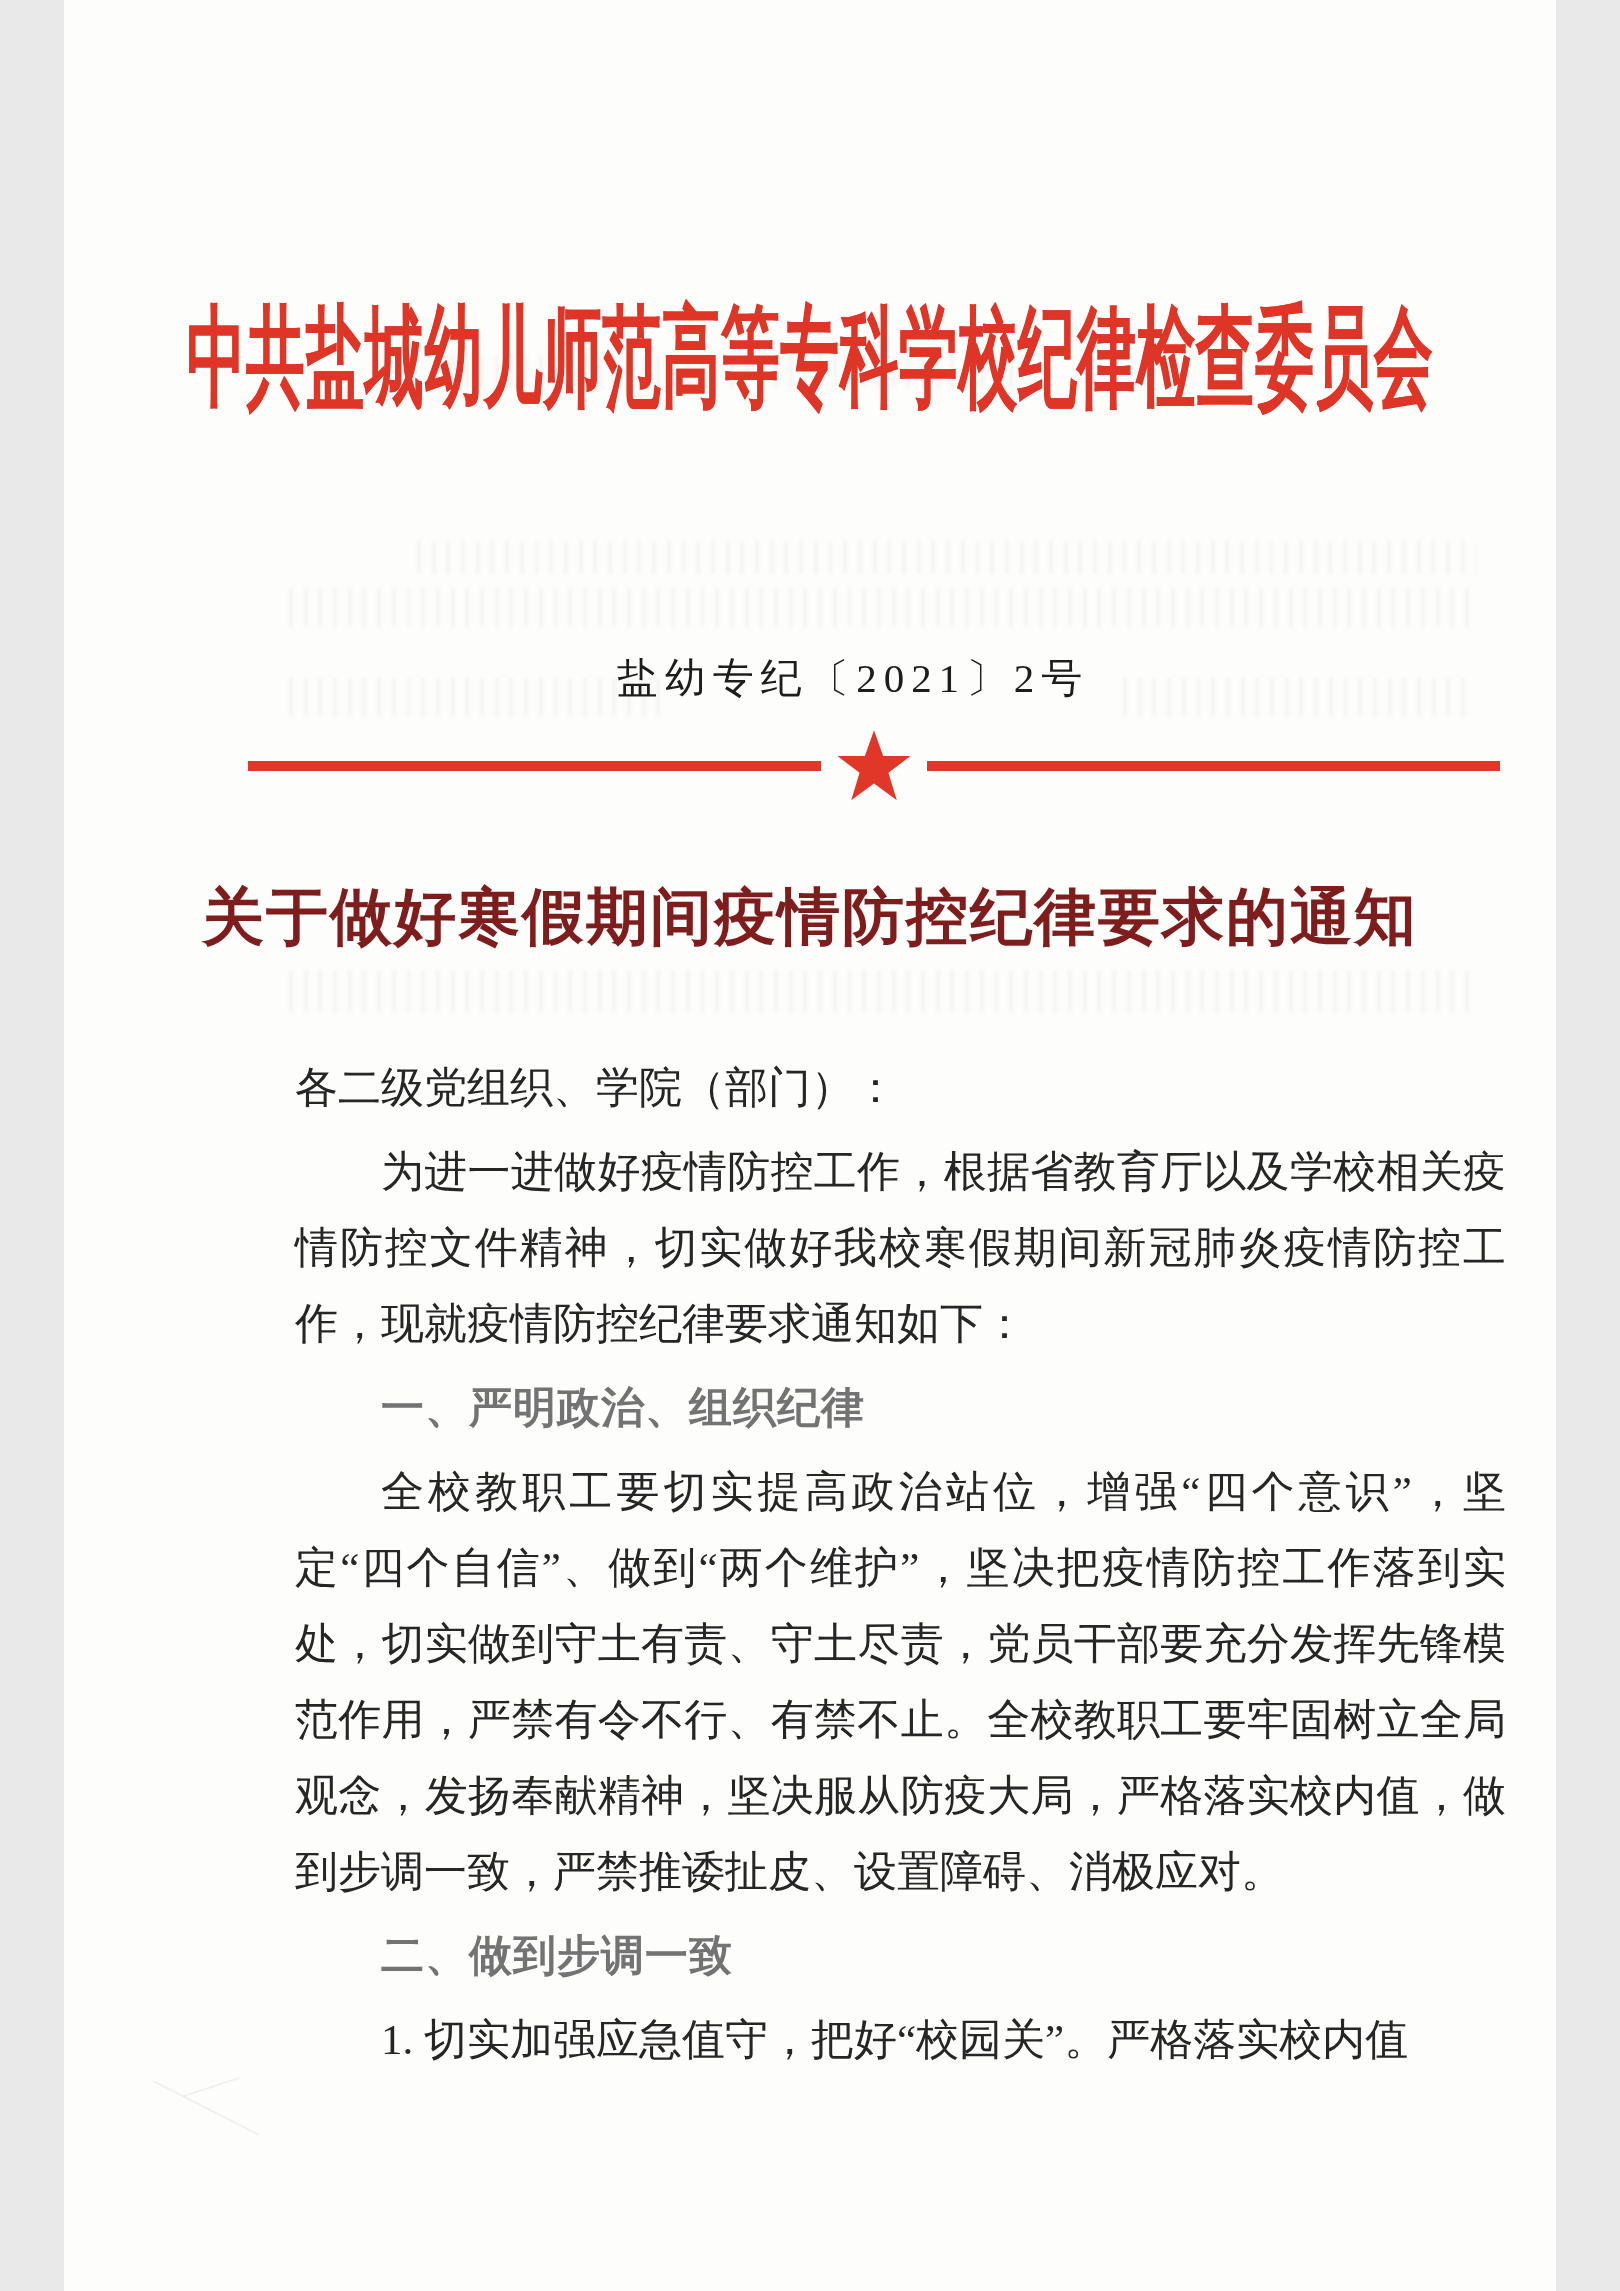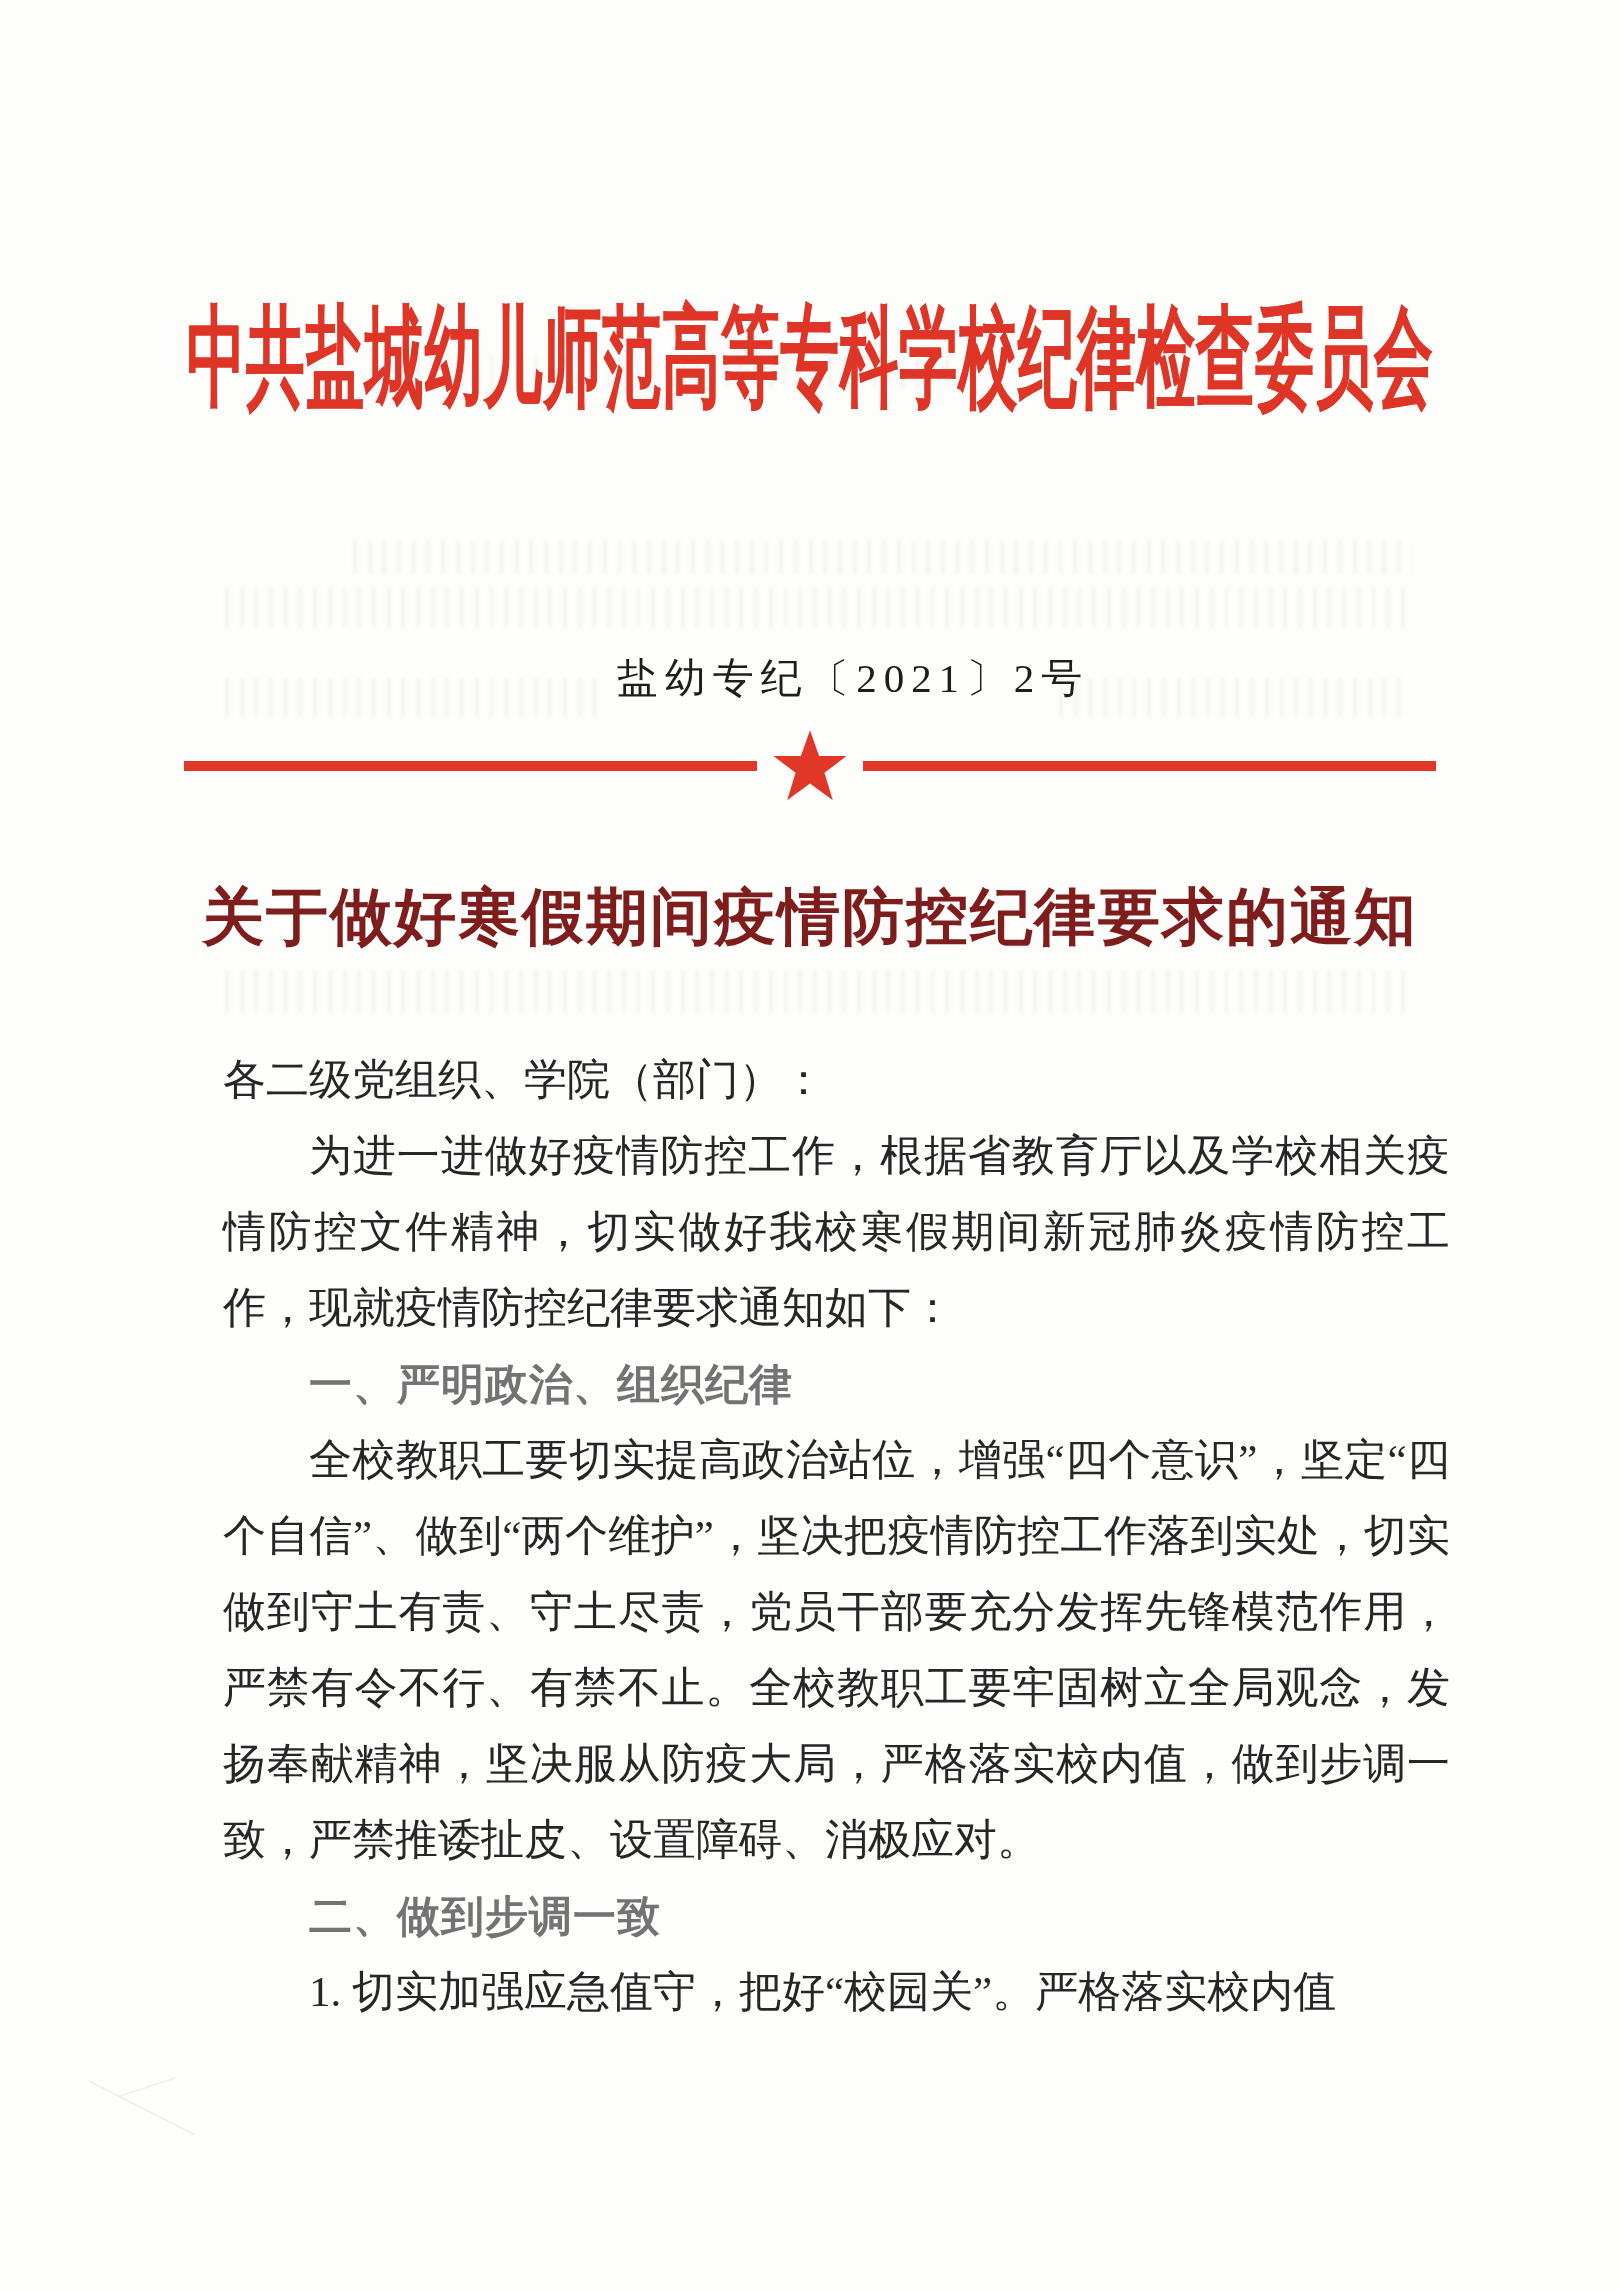--- a/index.html
+++ b/index.html
@@ -2,21 +2,21 @@
 <html><head>
 <meta charset="utf-8">
 <style>
   html, body {
     margin: 0;
     padding: 0;
     background: #e9e9e9;
   }
   .page {
     position: relative;
-    width: 1620px;
+    width: 1492px;
     height: 2292px;
     margin: 0 auto;
     background: #fdfdfc;
     overflow: hidden;
     font-family: "Liberation Serif", "DejaVu Serif", serif;
   }
 
   
   .smudge {
     position: absolute;
@@ -104,21 +104,22 @@
     position: absolute;
     top: 1042px;
     left: 223px;
     width: 1227px;
     font-size: 43px;
     line-height: 76px;
     text-align: justify;
     color: #262626;
   }
   .doc-body p {
-    margin: 0;
+    margin: 8px;
+    font-family: Liberation Serif, serif;
   }
   .salutation {
     text-indent: 0;
   }
   .para {
     text-indent: 86px;
   }
   .heading {
     text-indent: 86px;
     font-weight: 700;

